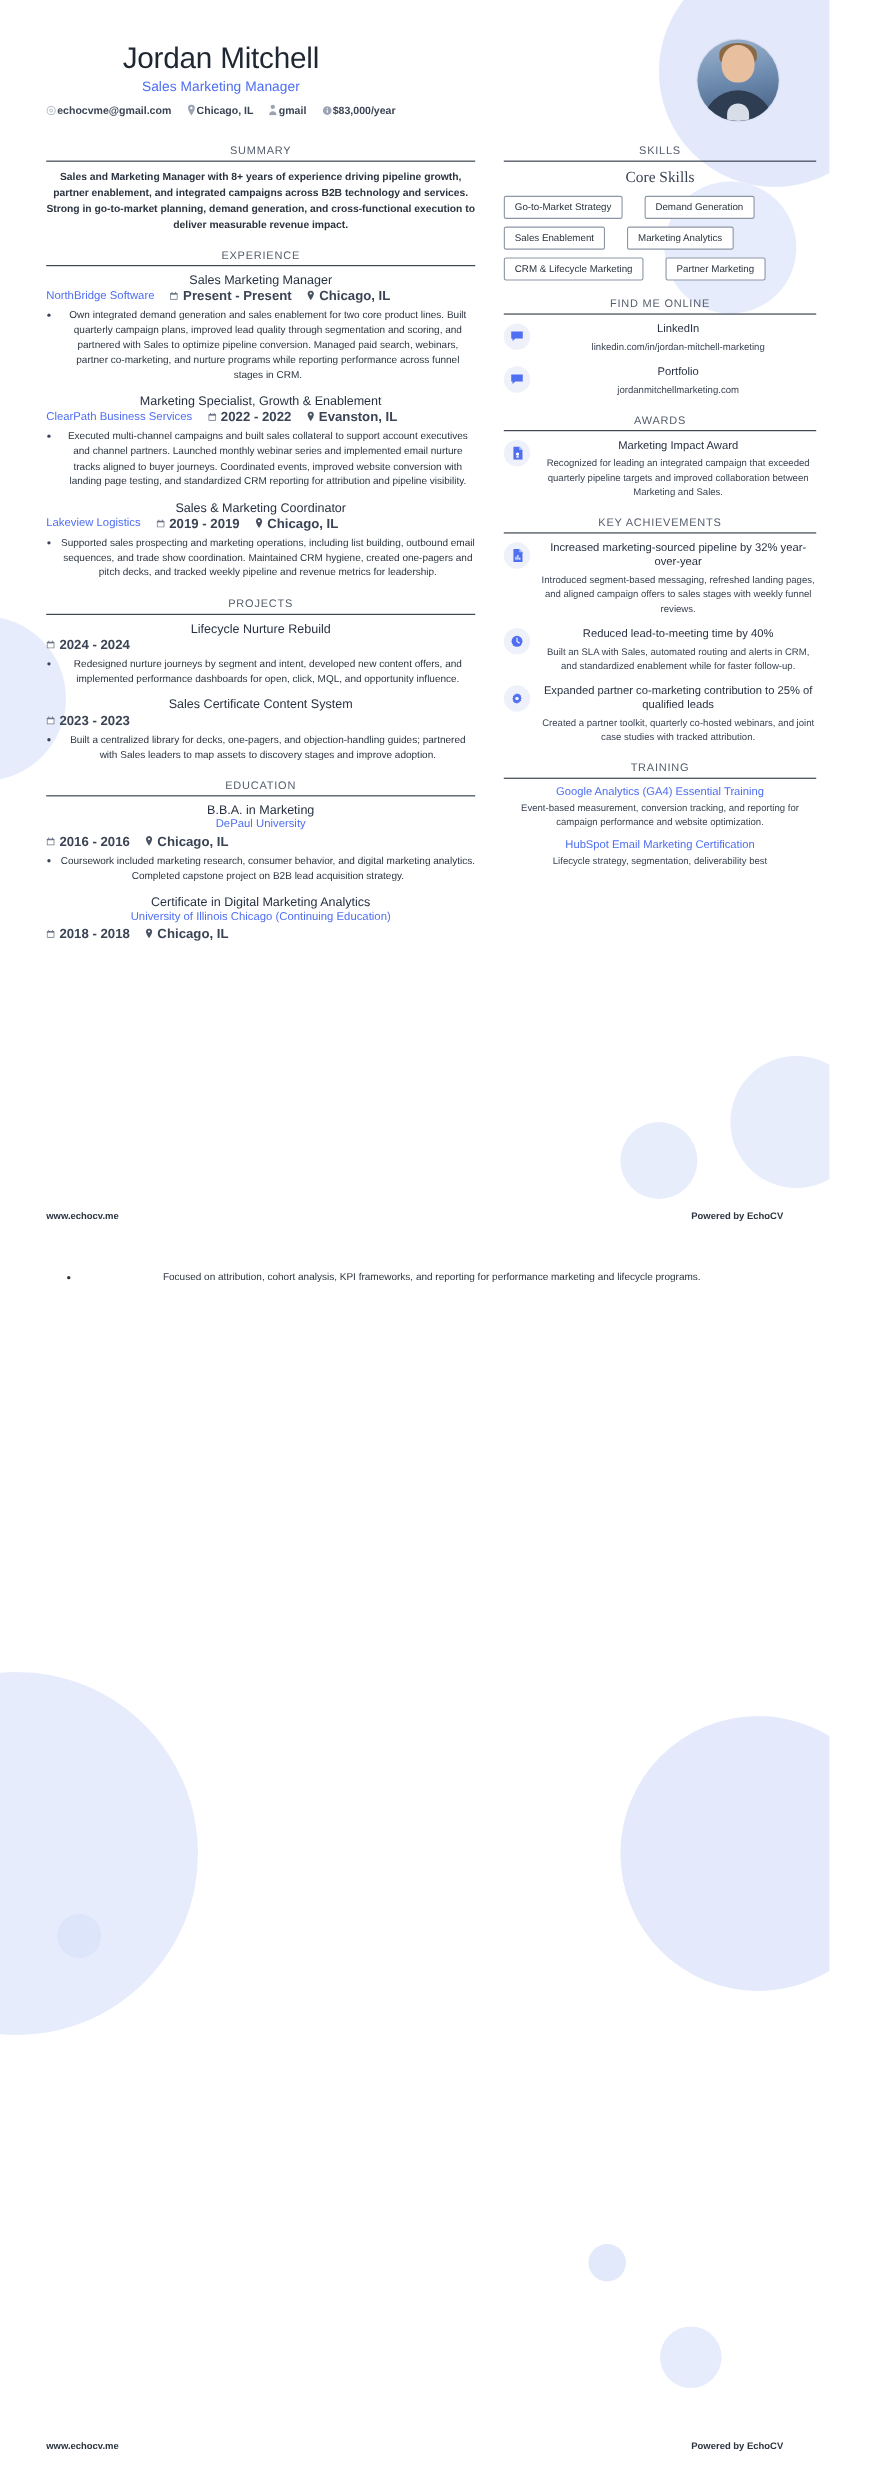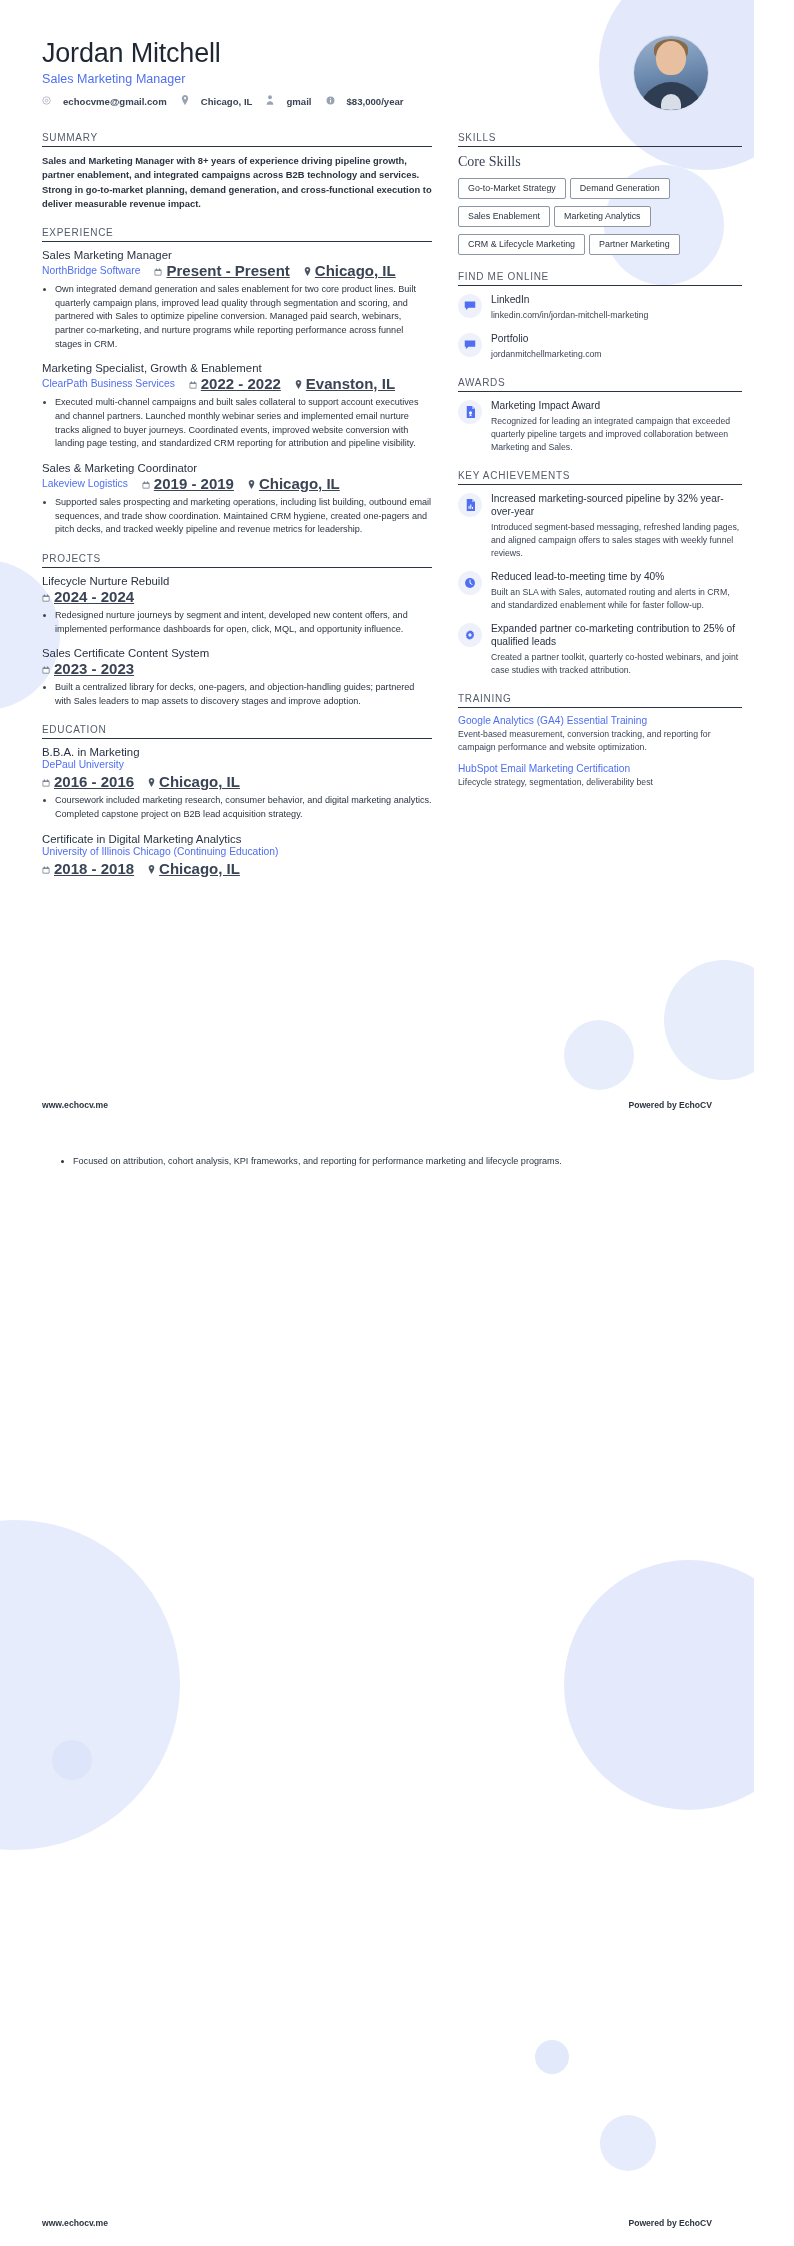--- a/index.html
+++ b/index.html
@@ -11,20 +11,21 @@
     background: #ffffff;
     color: #2b3440;
     -webkit-font-smoothing: antialiased;
   }
   .page {
     position: relative;
     width: 754px;
     min-height: 2246px;
     overflow: hidden;
     background: #fff;
+    text-align: center;
   }
   
   .blob { position:absolute; border-radius:50%; background:#dfe6fa; z-index:0; }
   .blob.b1 { width:210px; height:210px; right:-55px; top:-40px; background:#e3e9fb; }
   .blob.b2 { width:120px; height:120px; right:30px; top:165px; background:#e7ecfc; }
   .blob.b3 { width:150px; height:150px; left:-90px; top:560px; background:#e7ecfc; }
   .blob.b4 { width:330px; height:330px; left:-150px; top:1520px; background:#e6ecfc; }
   .blob.b5 { width:250px; height:250px; right:-60px; top:1560px; background:#e4eafb; }
   .blob.b6 { width:40px; height:40px; left:52px; top:1740px; background:#dde5fa; }
   .blob.b7 { width:34px; height:34px; left:535px; top:2040px; background:#e2e9fb; }
@@ -39,21 +40,21 @@
     display:flex; align-items:flex-start; justify-content:space-between;
     padding: 34px 42px 0 42px;
   }
   .hdr-left { padding-top: 4px; }
   .name {
     font-size: 27px; font-weight: 400; color:#1f2733; letter-spacing:-0.2px;
     line-height: 1.15; margin: 0 0 3px 0;
   }
   .job-title { font-size: 12.5px; color:#4f6ef1; margin-bottom: 9px; letter-spacing:0.05px;}
   .contact-row { display:flex; align-items:center; gap:14px; flex-wrap:wrap; }
-  .contact-item { display:flex; align-items:center; gap:12px; font-size:9.6px; color:#3b4454; font-weight:600;}
+  .contact-item { display:flex; align-items:center; gap:1px; font-size:9.6px; color:#3b4454; font-weight:600;}
   .contact-item svg { flex:0 0 auto; }
   .avatar {
     width: 74px; height: 74px; border-radius:50%; overflow:hidden;
     margin-right: 4px; margin-top:2px;
     background: linear-gradient(170deg,#9fb4cf 0%, #6e8cb0 48%, #3f5a7d 100%);
     position:relative; box-shadow: 0 0 0 1px rgba(0,0,0,.06);
   }
   .avatar .face { position:absolute; left:50%; top:30%; transform:translate(-50%,-50%);
      width:30px; height:34px; border-radius:50% 50% 46% 46%; background:#e8c0a0; }
   .avatar .hair { position:absolute; left:50%; top:17%; transform:translate(-50%,-50%);
@@ -74,29 +75,29 @@
     padding-bottom: 3px; font-weight:400;
   }
   .section-rule { border-bottom: 1.6px solid #2b3440; margin-bottom: 7px; }
 
   .summary-text { font-size: 9.4px; line-height: 1.52; color:#2b3440; font-weight:600; }
 
   .entry { margin-bottom: 11px; }
   .entry-title { font-size: 11.4px; color:#283142; margin-bottom: 1px; font-weight:400;}
   .entry-meta { display:flex; align-items:center; gap:14px; flex-wrap:wrap; margin-bottom:4px; }
   .entry-org { font-size:10.3px; color:#4f6ef1; }
-  .meta-chip { display:flex; align-items:center; gap:4px; font-size:15px; color:#3b4454; font-weight:600;text-decoration:underline;}
+  .meta-chip { display:flex; align-items:center; gap:4px; font-size:12px; color:#3b4454; font-weight:600;}
   .meta-chip svg { flex:0 0 auto; }
   ul.bullets { margin: 2px 0 0 0; padding-left: 13px; }
   ul.bullets li { font-size: 9.1px; line-height: 1.5; color:#2b3440; margin-bottom:2px; }
   ul.bullets li::marker { color:#3b4454; }
 
   
   .subhead { font-size: 14px; color:#3a4355; margin: 2px 0 8px 0; font-family: Liberation Serif, serif; }
-  .chips { display:flex; flex-wrap:wrap; gap:7px 4px; }
+  .chips { display:flex; flex-wrap:wrap; gap:7px 20px; }
   .chip {
     border:1px solid #8d96a5; border-radius:2px; padding: 5px 9px;
     font-size: 8.9px; color:#2b3440; background:#fff; line-height:1;
   }
 
   
   .iblock { display:flex; gap:9px; margin-bottom: 10px; align-items:flex-start; }
   .ibadge {
     flex:0 0 auto; width:24px; height:24px; border-radius:50%;
     background:#eef1f9; display:flex; align-items:center; justify-content:center;

